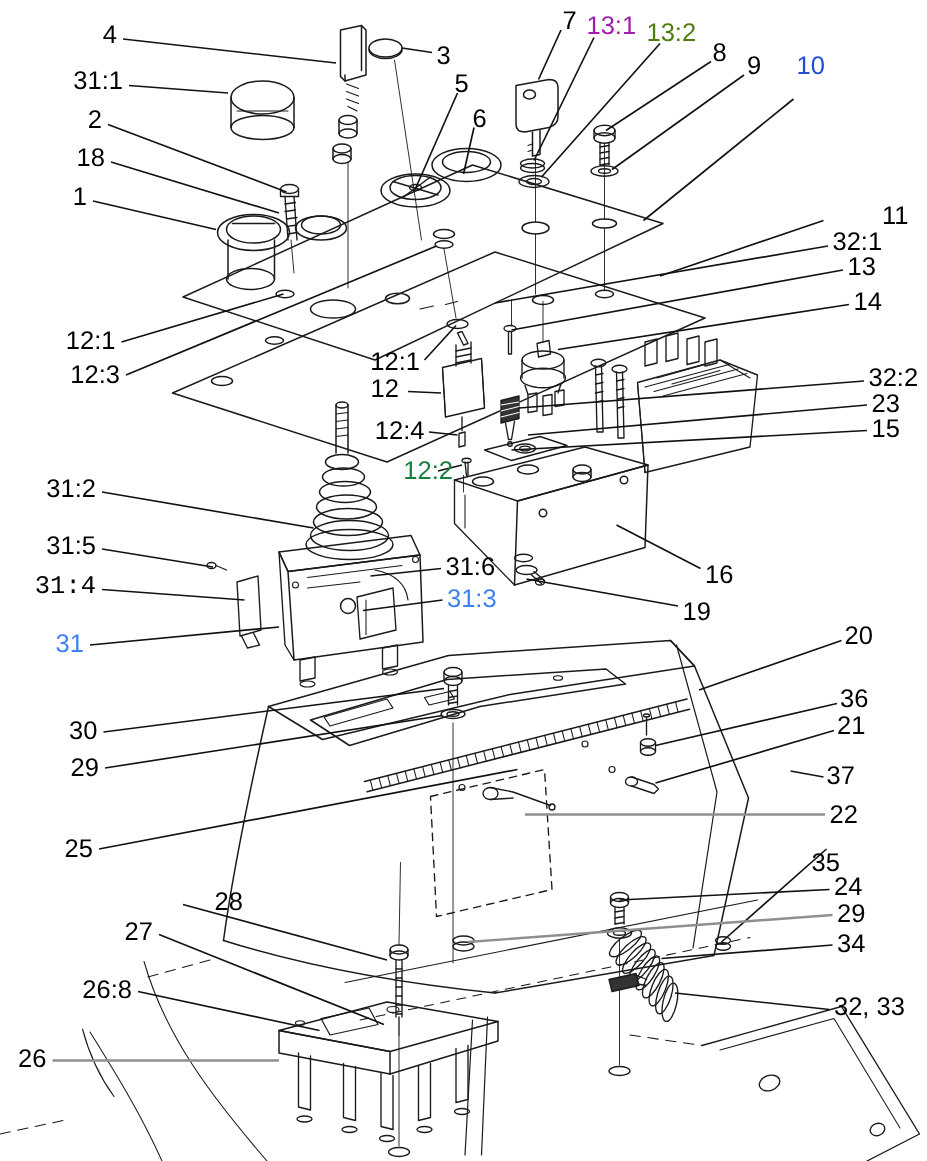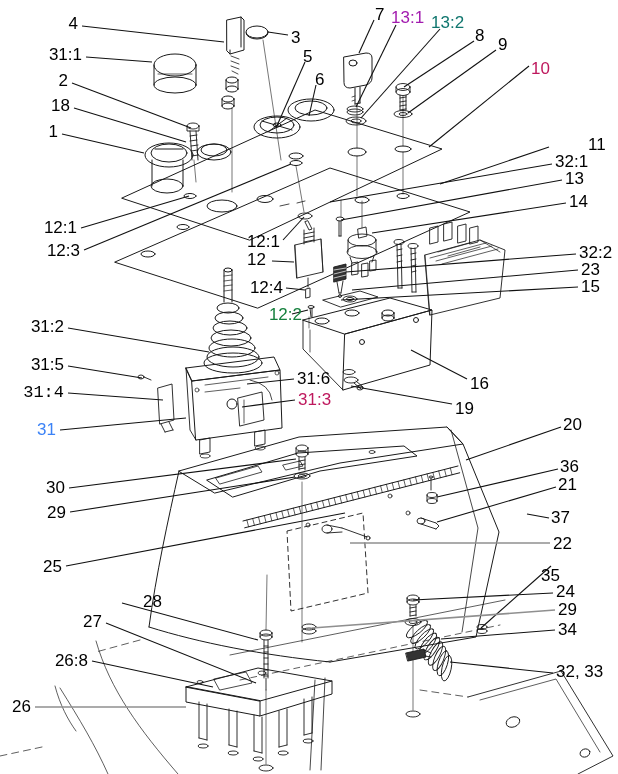--- a/index.html
+++ b/index.html
@@ -454,43 +454,43 @@
       <div class="callout" style="left: 78px; top: 23px; transform: translate(-100%, -50%); color: rgb(0, 0, 0);">4</div>
       <div class="callout" style="left: 82px; top: 54px; transform: translate(-100%, -50%); color: rgb(0, 0, 0);">31:1</div>
       <div class="callout" style="left: 68px; top: 80px; transform: translate(-100%, -50%); color: rgb(0, 0, 0);">2</div>
       <div class="callout" style="left: 70px; top: 105px; transform: translate(-100%, -50%); color: rgb(0, 0, 0);">18</div>
       <div class="callout" style="left: 58px; top: 131px; transform: translate(-100%, -50%); color: rgb(0, 0, 0);">1</div>
       <div class="callout" style="left: 291px; top: 37px; transform: translate(0px, -50%); color: rgb(0, 0, 0);">3</div>
       <div class="callout" style="left: 303px; top: 56px; transform: translate(0px, -50%); color: rgb(0, 0, 0);">5</div>
       <div class="callout" style="left: 315px; top: 79px; transform: translate(0px, -50%); color: rgb(0, 0, 0);">6</div>
       <div class="callout" style="left: 375px; top: 14px; transform: translate(0px, -50%); color: rgb(0, 0, 0);">7</div>
       <div class="callout" style="left: 391px; top: 17px; transform: translate(0px, -50%); color: #a21caf;">13:1</div>
-      <div class="callout" style="left: 431px; top: 22px; transform: translate(0px, -50%); color: #0f766e;">13:2</div>
+      <div class="callout" style="left: 431px; top: 22px; transform: translate(0px, -50%); color: #4d7c0f;">13:2</div>
       <div class="callout" style="left: 475px; top: 35px; transform: translate(0px, -50%); color: rgb(0, 0, 0);">8</div>
       <div class="callout" style="left: 498px; top: 44px; transform: translate(0px, -50%); color: rgb(0, 0, 0);">9</div>
-      <div class="callout" style="left: 531px; top: 68px; transform: translate(0px, -50%); color: #be185d;">10</div>
+      <div class="callout" style="left: 531px; top: 44px; transform: translate(0px, -50%); color: #1d4ed8;">10</div>
       <div class="callout" style="left: 552px; top: 144px; transform: translate(0px, -50%); color: rgb(0, 0, 0); margin-left: 36px;">11</div>
       <div class="callout" style="left: 555px; top: 161px; transform: translate(0px, -50%); color: rgb(0, 0, 0);">32:1</div>
       <div class="callout" style="left: 565px; top: 178px; transform: translate(0px, -50%); color: rgb(0, 0, 0);">13</div>
       <div class="callout" style="left: 569px; top: 201px; transform: translate(0px, -50%); color: rgb(0, 0, 0);">14</div>
       <div class="callout" style="left: 579px; top: 252px; transform: translate(0px, -50%); color: rgb(0, 0, 0);">32:2</div>
       <div class="callout" style="left: 581px; top: 269px; transform: translate(0px, -50%); color: rgb(0, 0, 0);">23</div>
       <div class="callout" style="left: 581px; top: 286px; transform: translate(0px, -50%); color: rgb(0, 0, 0);">15</div>
       <div class="callout" style="left: 280px; top: 241px; transform: translate(-100%, -50%); color: rgb(0, 0, 0);">12:1</div>
       <div class="callout" style="left: 266px; top: 259px; transform: translate(-100%, -50%); color: rgb(0, 0, 0);">12</div>
       <div class="callout" style="left: 283px; top: 287px; transform: translate(-100%, -50%); color: rgb(0, 0, 0);">12:4</div>
       <div class="callout" style="left: 288px; top: 314px; transform: translate(-100%, -50%); color: #15803d; margin-left: 14px;">12:2</div>
       <div class="callout" style="left: 77px; top: 227px; transform: translate(-100%, -50%); color: rgb(0, 0, 0);">12:1</div>
       <div class="callout" style="left: 80px; top: 250px; transform: translate(-100%, -50%); color: rgb(0, 0, 0);">12:3</div>
       <div class="callout" style="left: 64px; top: 326px; transform: translate(-100%, -50%); color: rgb(0, 0, 0);">31:2</div>
       <div class="callout" style="left: 64px; top: 364px; transform: translate(-100%, -50%); color: rgb(0, 0, 0);">31:5</div>
       <div class="callout" style="left: 64px; top: 392px; transform: translate(-100%, -50%); color: rgb(0, 0, 0); font-family: Liberation Mono, monospace;">31:4</div>
       <div class="callout" style="left: 56px; top: 429px; transform: translate(-100%, -50%); color: #3b82f6;">31</div>
       <div class="callout" style="left: 297px; top: 378px; transform: translate(0px, -50%); color: rgb(0, 0, 0);">31:6</div>
-      <div class="callout" style="left: 298px; top: 399px; transform: translate(0px, -50%); color: #be185d;">31:3</div>
+      <div class="callout" style="left: 298px; top: 399px; transform: translate(0px, -50%); color: #3b82f6;">31:3</div>
       <div class="callout" style="left: 65px; top: 487px; transform: translate(-100%, -50%); color: rgb(0, 0, 0);">30</div>
       <div class="callout" style="left: 66px; top: 512px; transform: translate(-100%, -50%); color: rgb(0, 0, 0);">29</div>
       <div class="callout" style="left: 62px; top: 566px; transform: translate(-100%, -50%); color: rgb(0, 0, 0);">25</div>
       <div class="callout" style="left: 563px; top: 424px; transform: translate(0px, -50%); color: rgb(0, 0, 0);">20</div>
       <div class="callout" style="left: 560px; top: 466px; transform: translate(0px, -50%); color: rgb(0, 0, 0);">36</div>
       <div class="callout" style="left: 558px; top: 484px; transform: translate(0px, -50%); color: rgb(0, 0, 0); text-align: right;">21</div>
       <div class="callout" style="left: 551px; top: 517px; transform: translate(0px, -50%); color: rgb(0, 0, 0);">37</div>
       <div class="callout" style="left: 553px; top: 543px; transform: translate(0px, -50%); color: rgb(0, 0, 0);">22</div>
       <div class="callout" style="left: 541px; top: 563px; transform: translate(0px, -50%); color: rgb(0, 0, 0); margin-top: 12px;">35</div>
       <div class="callout" style="left: 556px; top: 591px; transform: translate(0px, -50%); color: rgb(0, 0, 0);">24</div>

